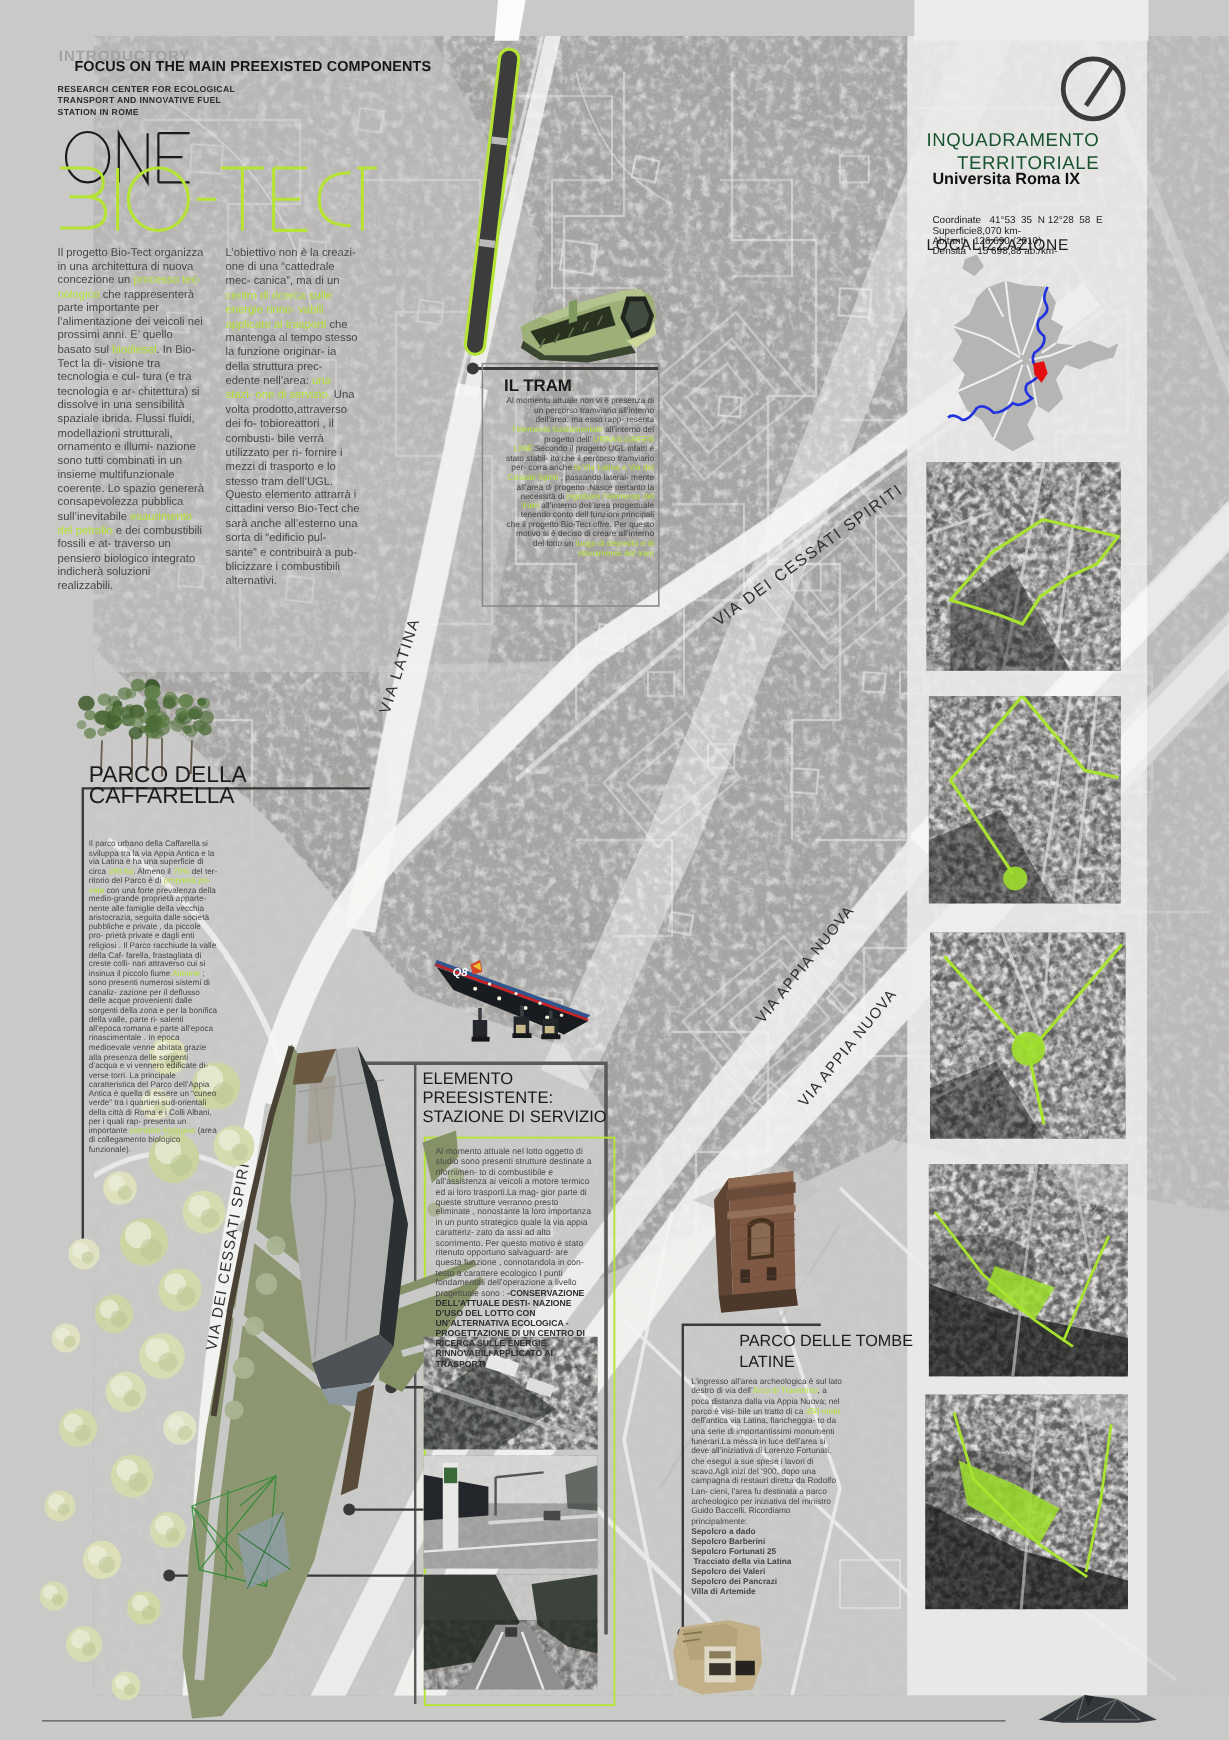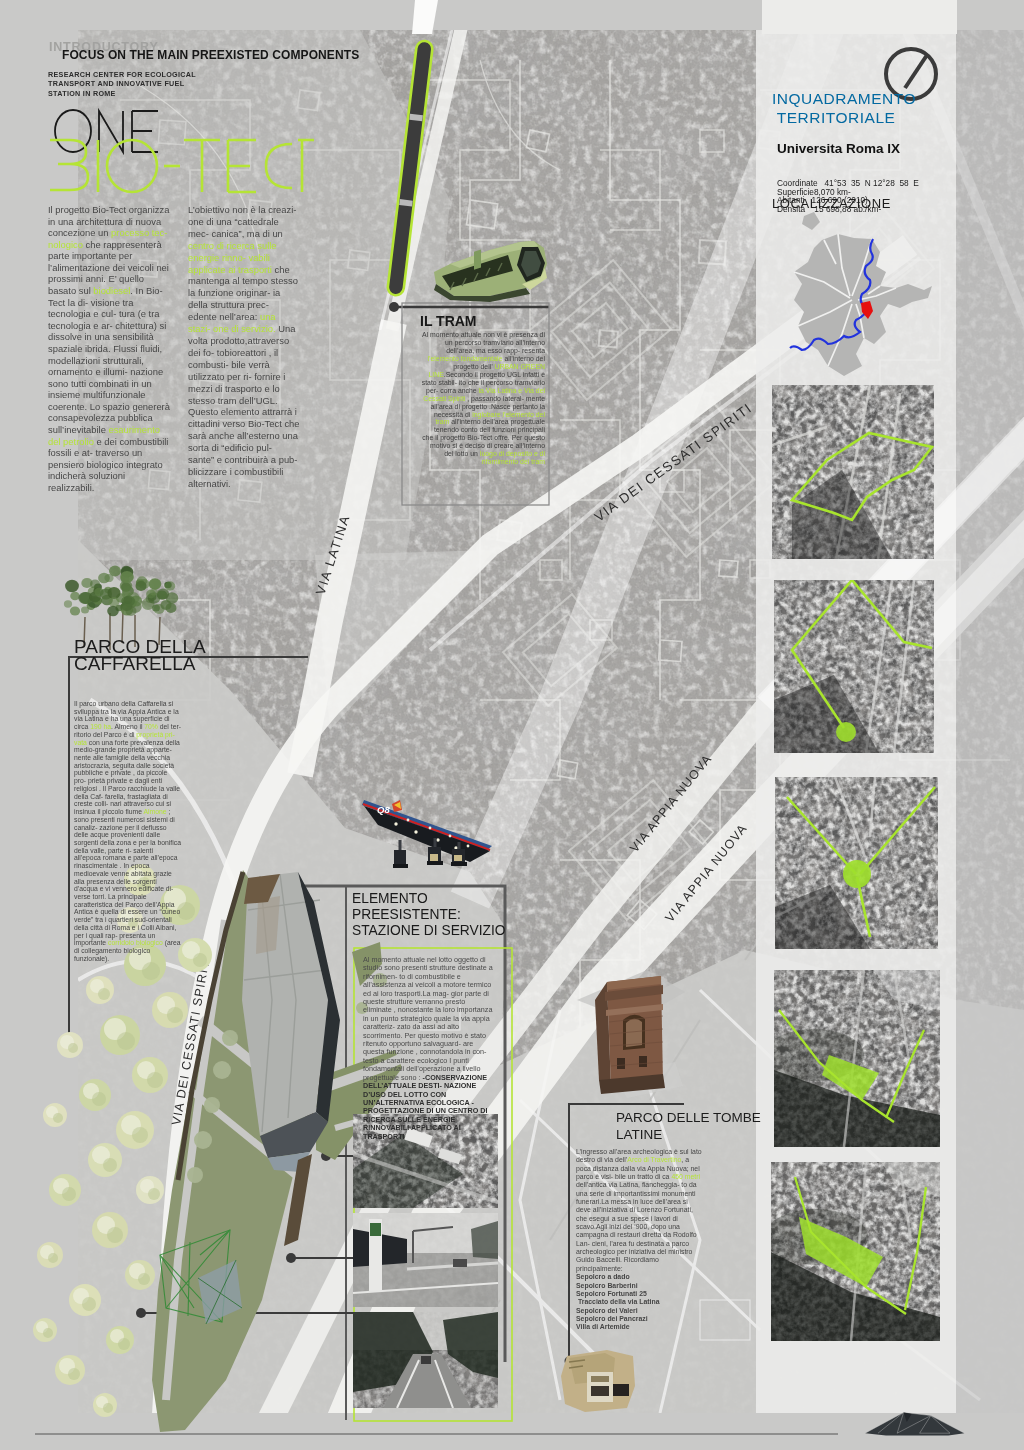--- a/index.html
+++ b/index.html
@@ -770,21 +770,21 @@
 </svg>
 
 <div class="abs blk" style="left:48px;top:204px;width:124px;font-size:9.4px;line-height:11.58px;">Il progetto Bio-Tect organizza in una architettura di nuova concezione un <span class="hl">processo tec- nologico</span> che rappresenterà parte importante per l’alimentazione dei veicoli nei prossimi anni. E’ quello basato sul <span class="hl">biodiesel</span>. In Bio-Tect la di- visione tra tecnologia e cul- tura (e tra tecnologia e ar- chitettura) si dissolve in una sensibilità spaziale ibrida. Flussi fluidi, modellazioni strutturali, ornamento e illumi- nazione sono tutti combinati in un insieme multifunzionale coerente. Lo spazio genererà consapevolezza pubblica sull’inevitabile <span class="hl">esaurimento del petrolio</span> e dei combustibili fossili e at- traverso un pensiero biologico integrato indicherà soluzioni realizzabili.</div>
 
 <div class="abs blk" style="left:188px;top:204px;width:112px;font-size:9.4px;line-height:11.9px;">L’obiettivo non è la creazi- one di una “cattedrale mec- canica”, ma  di un <span class="hl">centro di ricerca sulle energie rinno- vabili applicate ai trasporti</span> che mantenga al tempo stesso la funzione originar- ia della struttura prec- edente nell’area: <span class="hl">una stazi- one di servizio.</span> Una volta prodotto,attraverso dei fo- tobioreattori , il combusti- bile verrà utilizzato per ri- fornire i mezzi di trasporto e lo stesso tram dell’UGL. Questo elemento attrarrà i cittadini verso Bio-Tect che sarà anche all’esterno una sorta di “edificio pul- sante” e contribuirà a pub- blicizzare i combustibili alternativi.</div>
 
 <div class="abs" style="left:420px;top:313px;width:125px;font-size:14px;font-weight:bold;color:#191919;text-align:left;">IL TRAM</div>
 
 <div class="abs" style="left:421px;top:331px;width:124px;font-size:6.9px;line-height:7.95px;color:#3f3f3f;text-align:right;">Al momento attuale non vi è presenza di un percorso tramviario all’interno dell’area, ma esso rapp- resenta <span class="hl">l’elemento fondamentale</span> all’interno del progetto dell’ <span class="hl">URBAN GREEN LINE</span>.Secondo il progetto UGL infatti è stato stabil- ito che il percorso tramviario per- corra anche <span class="hl">la Via Latina e Via dei Cessati Spiriti</span> , passando lateral- mente all’area di progetto .Nasce pertanto la necessità di <span class="hl">inglobare l’elemento del tram</span>  all’interno dell’area progettuale tenendo conto dell funzioni principali che il progetto Bio-Tect offre. Per questo motivo si è deciso di creare all’interno del lotto un <span class="hl">luogo di deposito e di rifornimento del tram</span></div>
 
-<div class="abs" style="left:772px;top:89px;font-size:15.5px;letter-spacing:0.5px;color:#0369a1;line-height:19px;">INQUADRAMENTO<br>&nbsp;TERRITORIALE</div>
+<div class="abs" style="left:772px;top:108px;font-size:15.5px;letter-spacing:0.5px;color:#14532d;line-height:19px;text-align:right;">INQUADRAMENTO<br>&nbsp;TERRITORIALE</div>
 
 <div class="abs" style="left:777px;top:141px;font-size:13.5px;font-weight:bold;color:#111;">Universita Roma IX</div>
 
 <div class="abs" style="left:777px;top:157px;font-size:8.3px;line-height:8.6px;color:#222;margin-top:22px;">Coordinate&nbsp;&nbsp;&nbsp;41°53&nbsp;&nbsp;35&nbsp;&nbsp;N&nbsp;12°28&nbsp;&nbsp;58&nbsp;&nbsp;E<br>Superficie8,070 km-<br>Abitanti&nbsp;&nbsp;&nbsp;126 690 (2010)<br>Densità&nbsp;&nbsp;&nbsp;&nbsp;15 698,88 ab./km-</div>
 
 <div class="abs" style="left:772px;top:196px;font-size:13px;letter-spacing:0.6px;color:#1d1d1d;text-align:right;">LOCALIZZAZIONE</div>
 
 <div class="abs" style="left:74px;top:639px;font-size:19px;color:#1c1c1c;line-height:16.5px;">PARCO DELLA<br>CAFFARELLA</div>
 
 <div class="abs" style="left:74px;top:700px;width:107px;font-size:6.8px;line-height:7.72px;color:#454545;">Il parco urbano della Caffarella si sviluppa tra la via Appia Antica e la via Latina e ha una superficie di circa <span class="hl">190 ha</span>. Almeno il <span class="hl">70%</span> del ter- ritorio del Parco è di <span class="hl">proprietà pri- vata</span> con una forte prevalenza della medio-grande proprietà apparte- nente alle famiglie della vecchia aristocrazia, seguita dalle società pubbliche e private , da piccole pro- prietà private e dagli enti religiosi . Il Parco racchiude la valle della Caf- farella, frastagliata di creste colli- nari attraverso cui si insinua il piccolo fiume <span class="hl">Almone</span> ; sono presenti numerosi sistemi di canaliz- zazione per il deflusso delle acque provenienti dalle sorgenti della zona e per la bonifica della valle, parte ri- salenti all’epoca romana e parte all’epoca rinascimentale . In epoca medioevale venne abitata grazie alla presenza delle sorgenti d’acqua e vi vennero edificate di- verse torri. La principale caratteristica del Parco dell’Appia Antica è quella di essere un “cuneo verde” tra i quartieri sud-orientali della città di Roma e i Colli Albani, per i quali rap- presenta un importante <span class="hl">corridoio biologico</span> (area di collegamento biologico funzionale).</div>

